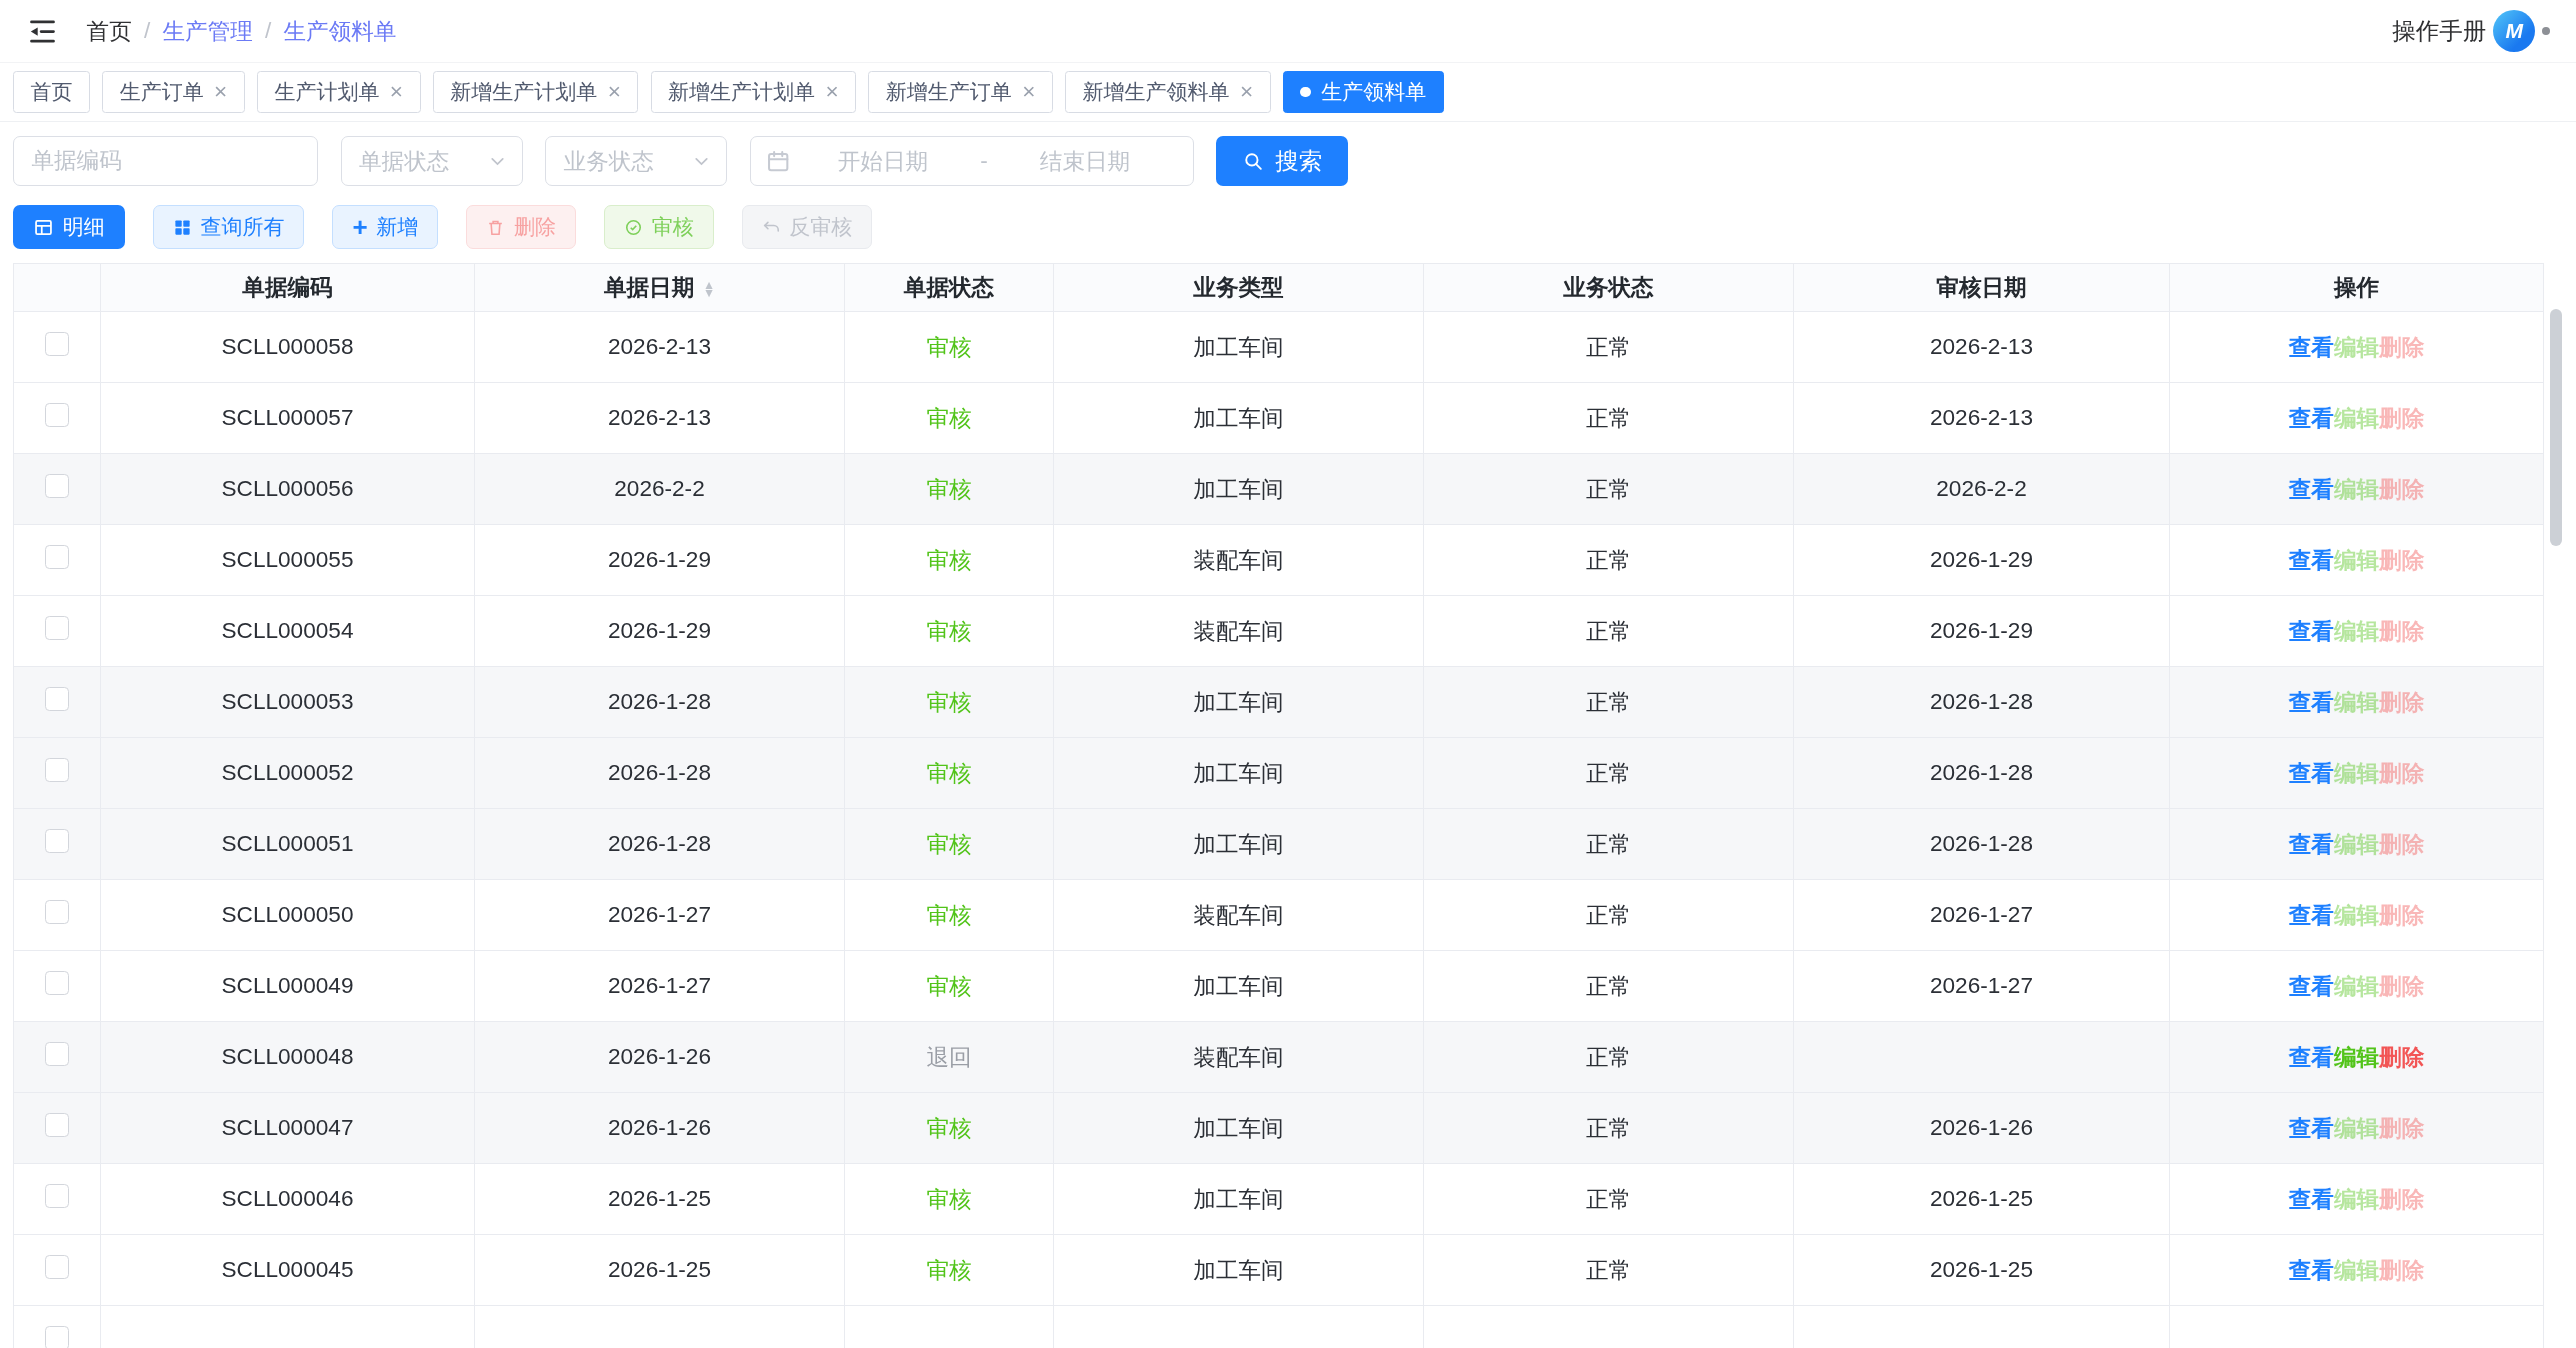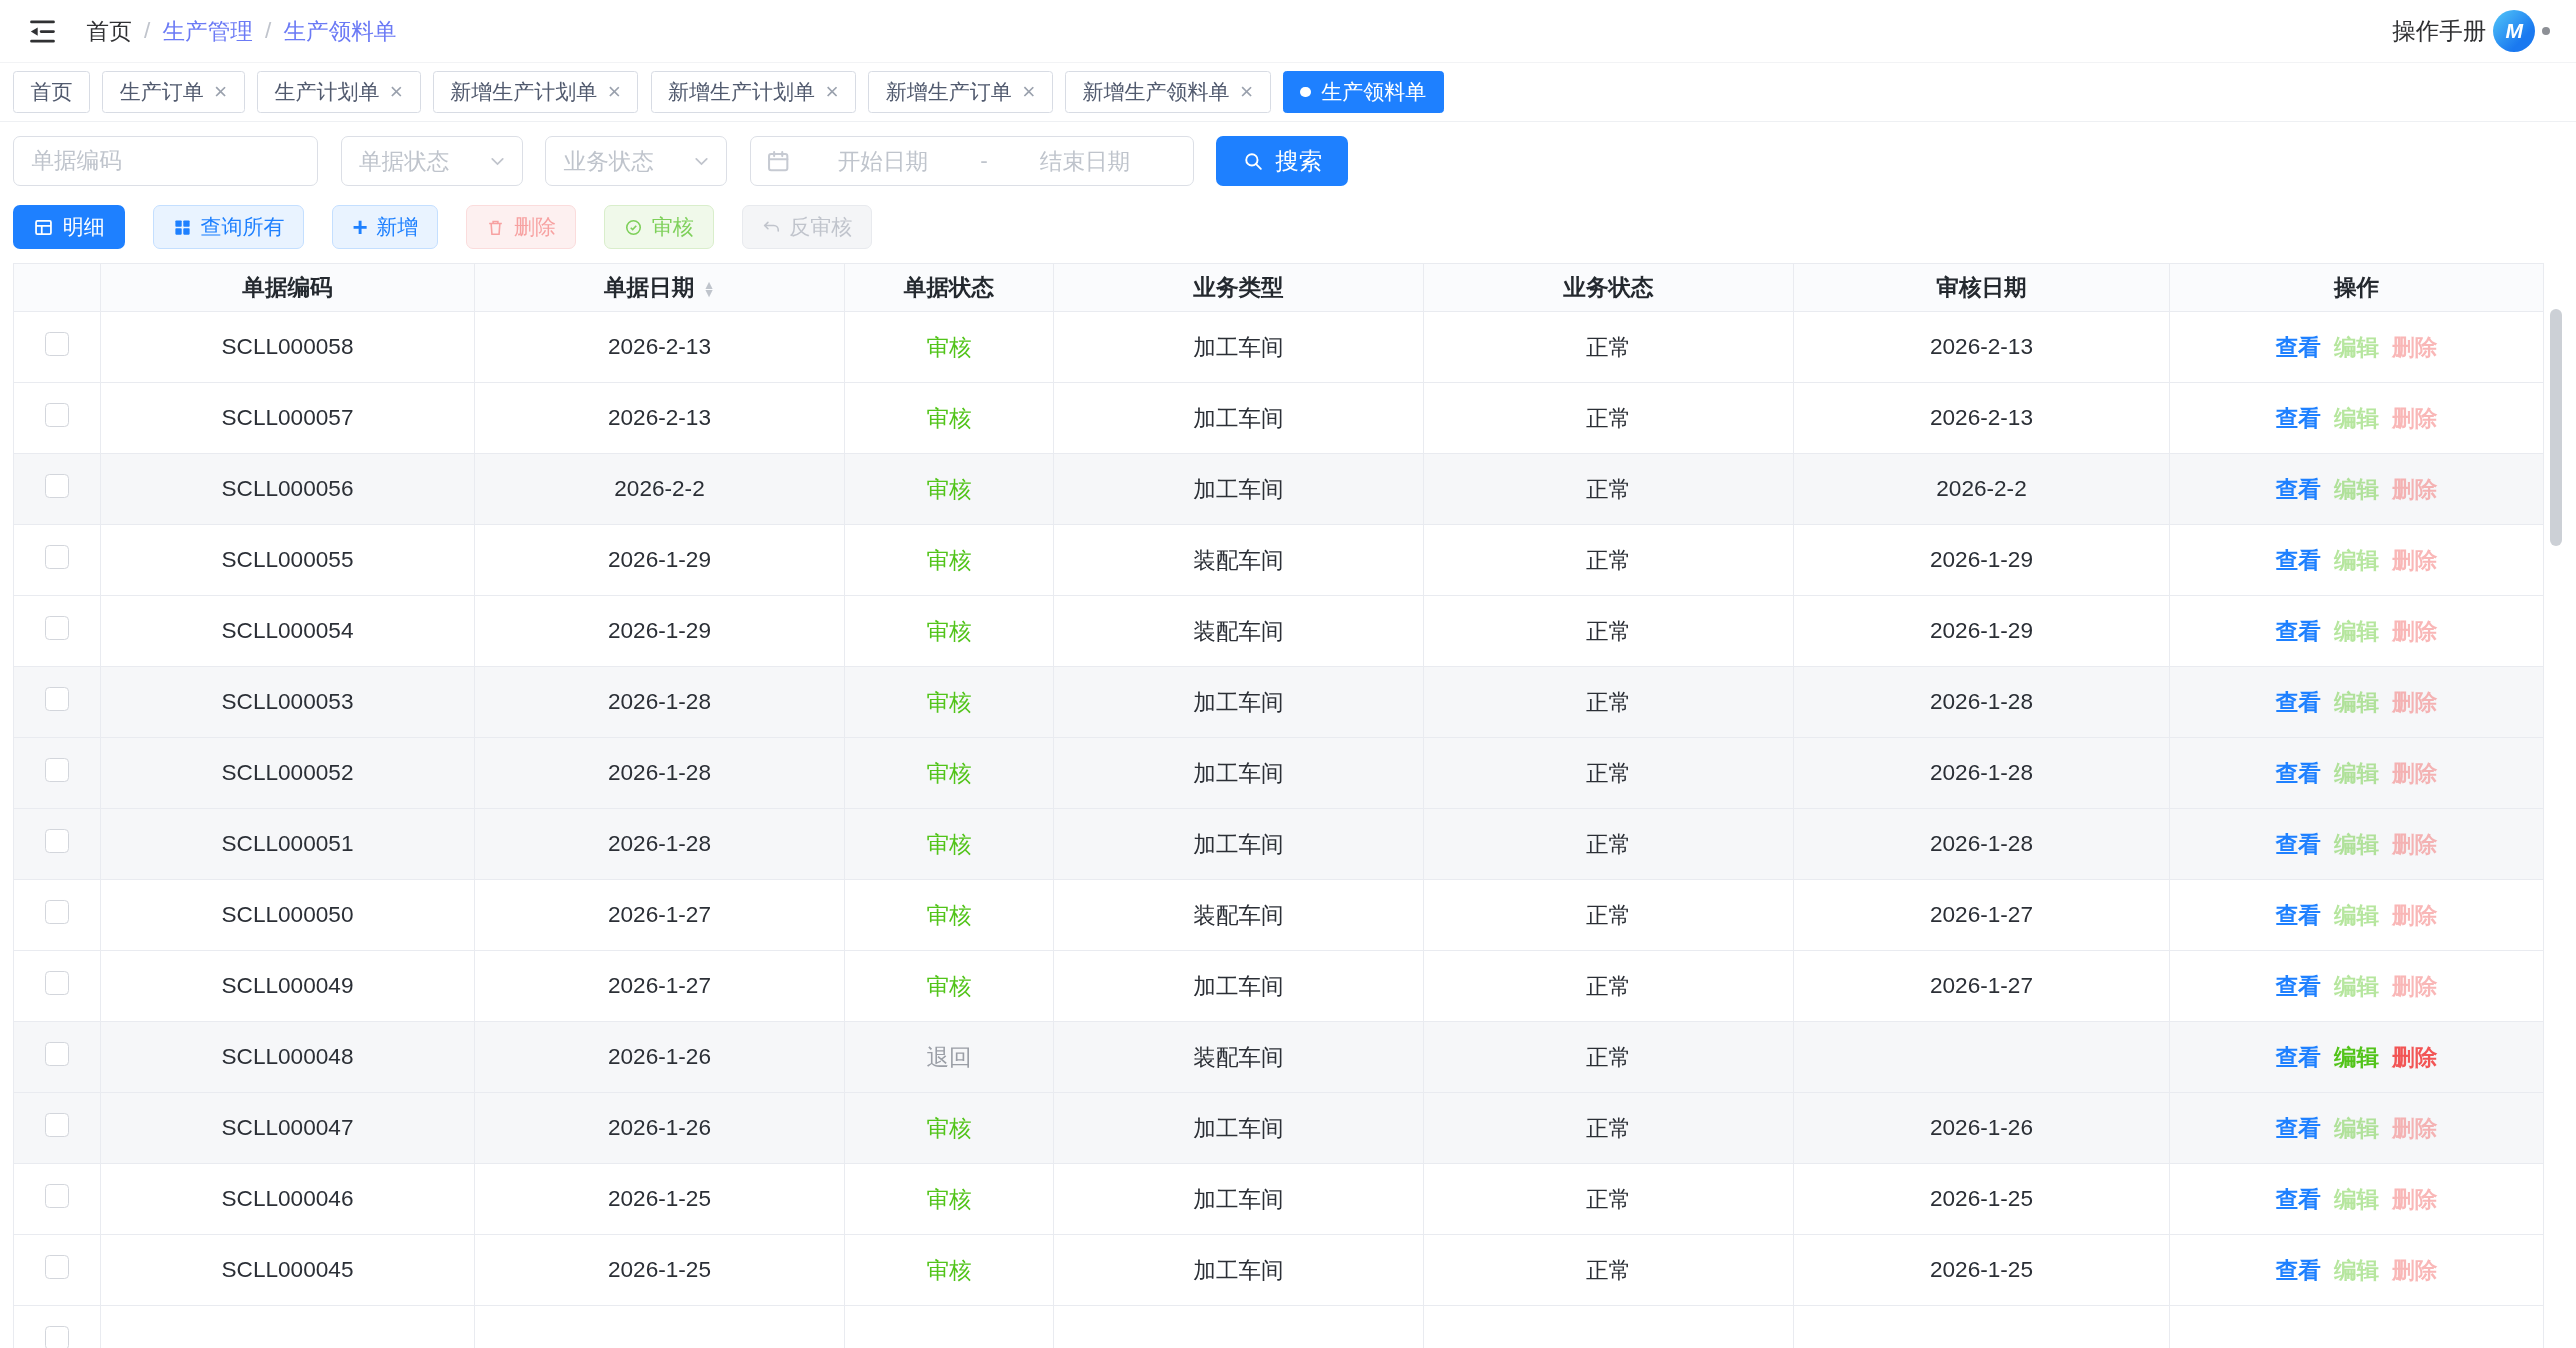--- a/index.html
+++ b/index.html
@@ -62,21 +62,21 @@
   table { border-collapse: collapse; table-layout: fixed; width: 2530px; }
   th, td { border: 0.9px solid #e9ebf0; text-align: center; overflow: hidden; white-space: nowrap; }
   th { height: 48px; background: var(--header-bg, #fafbfd); font-size: 22.6px; font-weight: 700; color: #24292f; }
   td { height: 71px; font-size: 22.6px; color: #2b2f36; background: #fff; }
   tr.shaded td { background: var(--shaded-row, #f6f7f9); }
   .sorter { display: inline-flex; flex-direction: column; vertical-align: middle; margin-left: 8.7px;
     color: #bfc4cc; font-size: 12.2px; line-height: 0.7; cursor: pointer; }
   .checkbox { display: inline-block; width: 23.5px; height: 23.5px; border: 1.7px solid #d3d6dc; border-radius: 4.4px; background: #fff; cursor: pointer; }
   .status.approved { color: var(--success, #52c41a); }
   .status.returned { color: var(--status-returned, #9a9ea6); margin-top: 32px; }
-  .ops { display: inline-flex; gap: 13px; justify-content: flex-end; }
+  .ops { display: inline-flex; justify-content: flex-end; }
   .link { cursor: pointer; font-weight: 700; text-decoration: none; }
   .link-view { color: var(--accent, #1e80ff); }
   .link-edit { color: var(--success, #52c41a); }
   .link-del  { color: var(--link-delete, #f25555); }
   tr:not(.strong) .link-edit, tr:not(.strong) .link-del { opacity: 0.42; }
 
   
   .v-scroll-thumb { position: fixed; right: 14px; top: 309px; width: 12.2px; height: 237px;
     border-radius: 6.1px; background: #ccd0d6; cursor: pointer; }
 </style>

